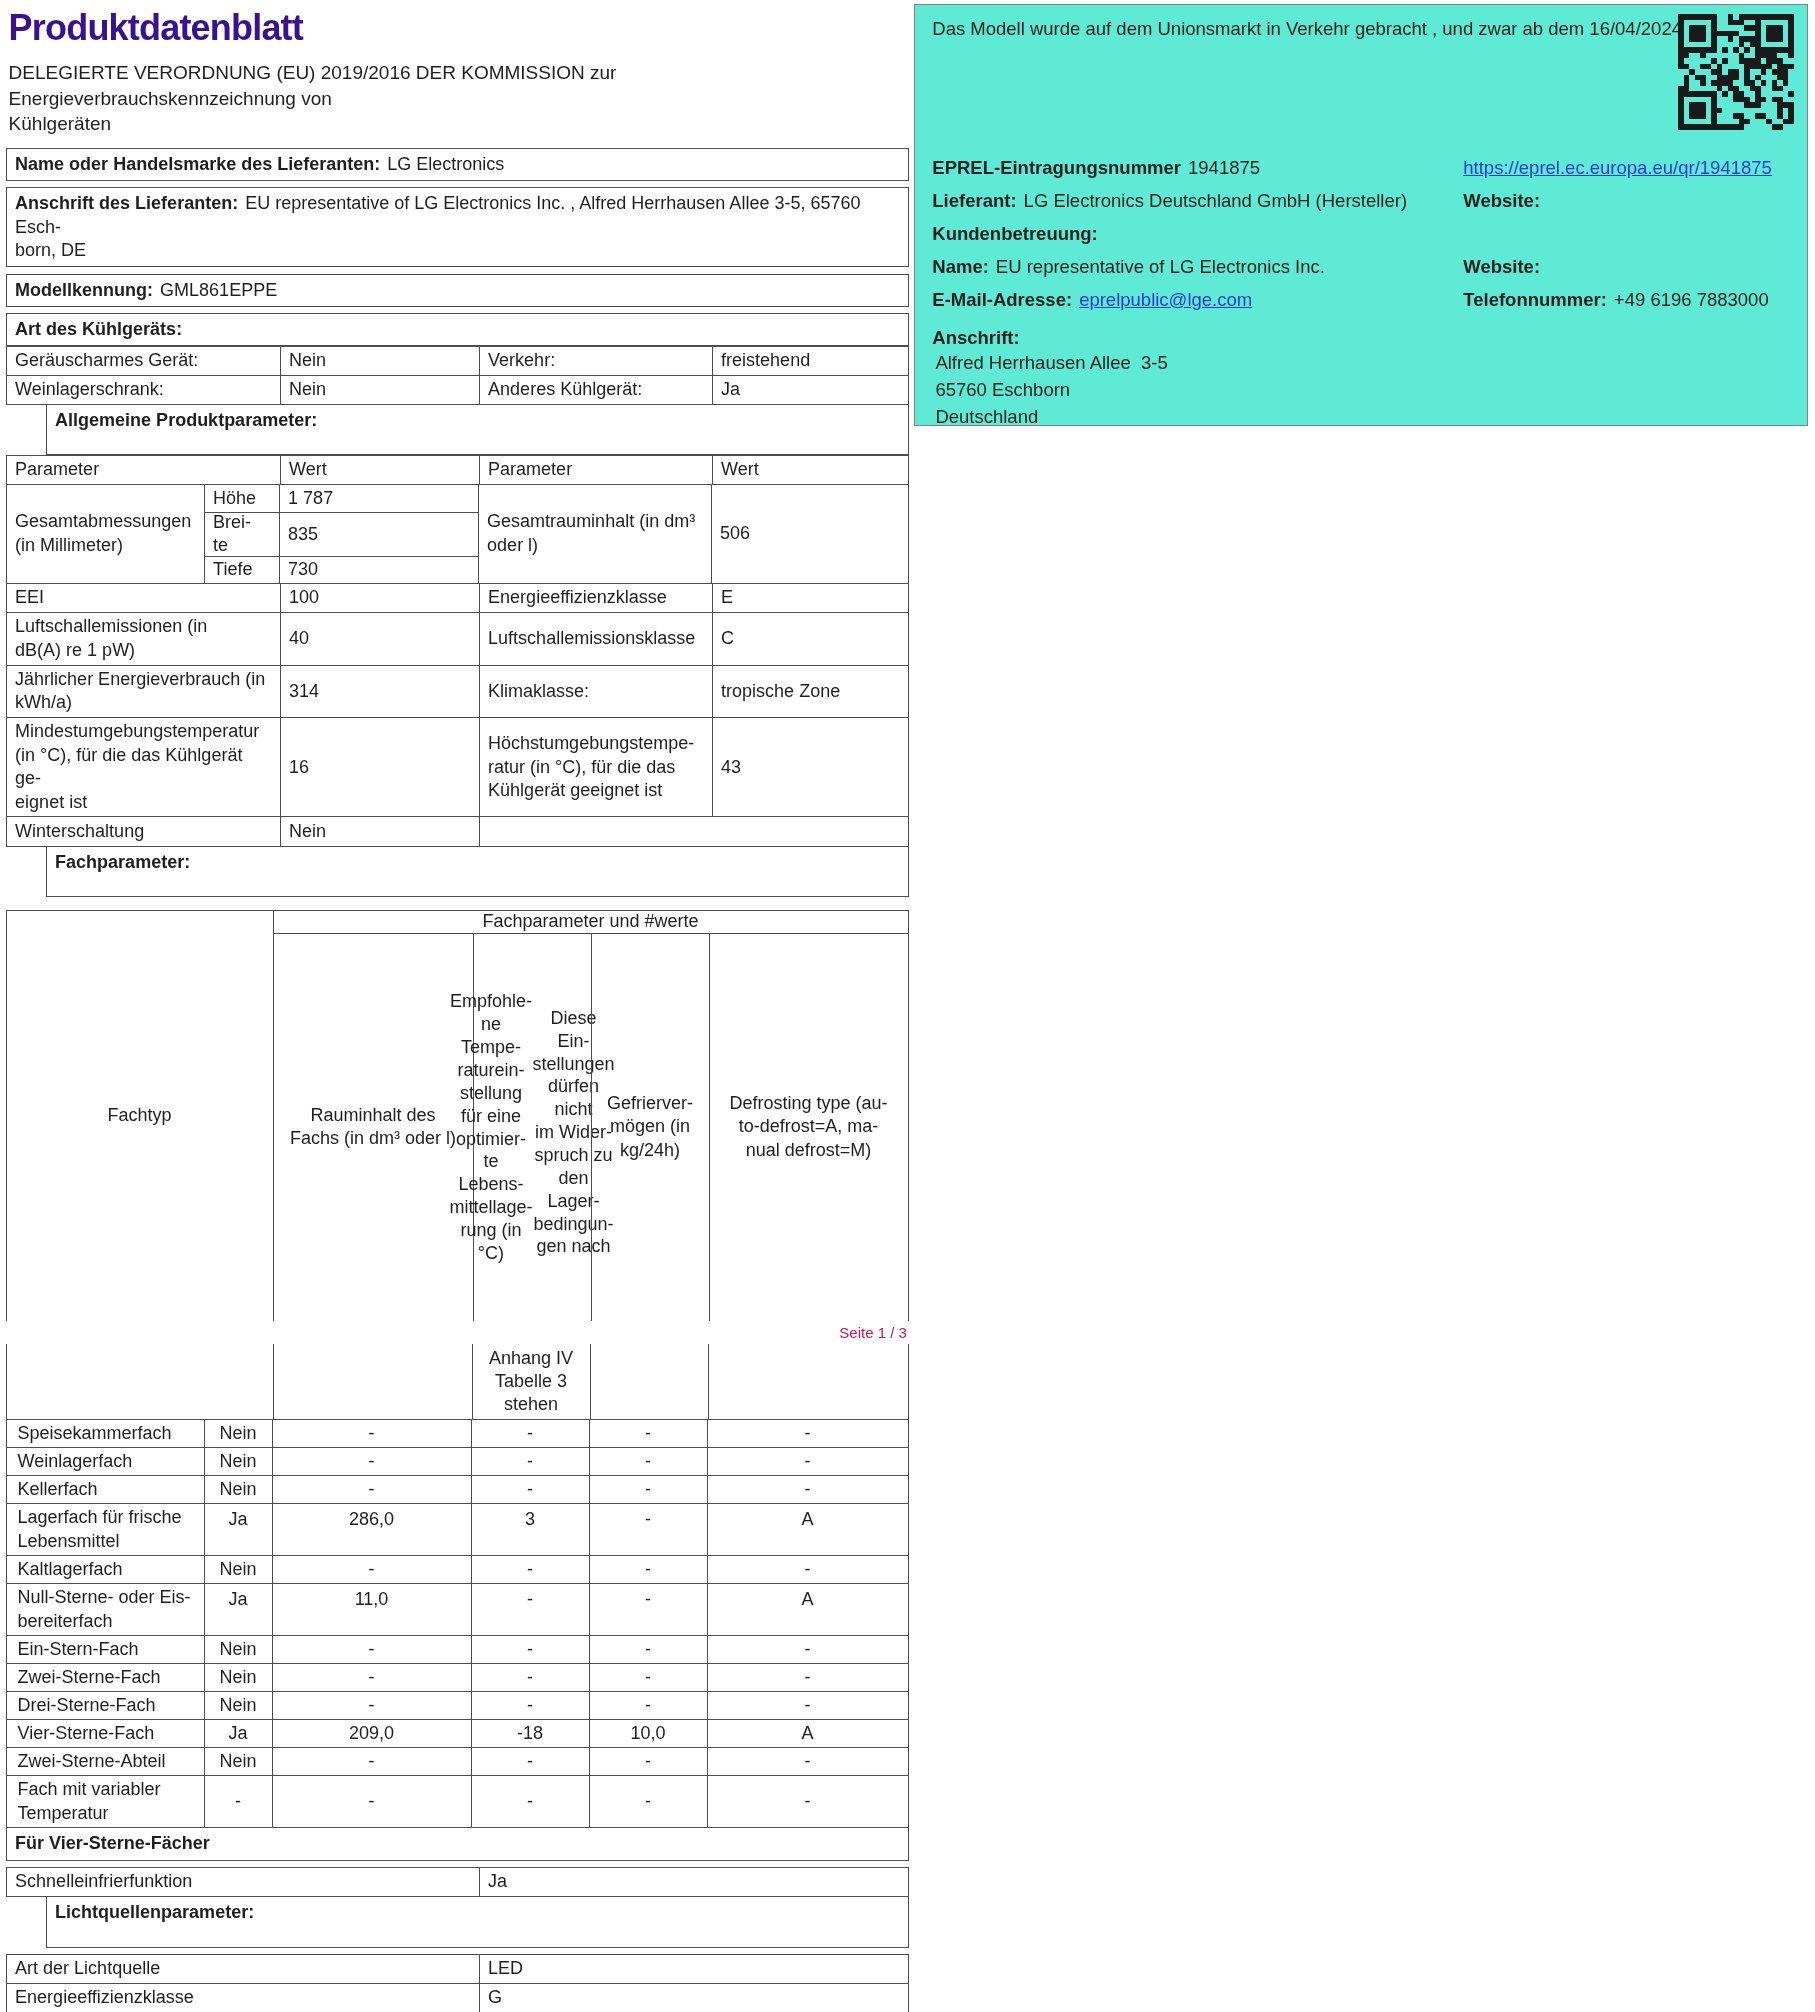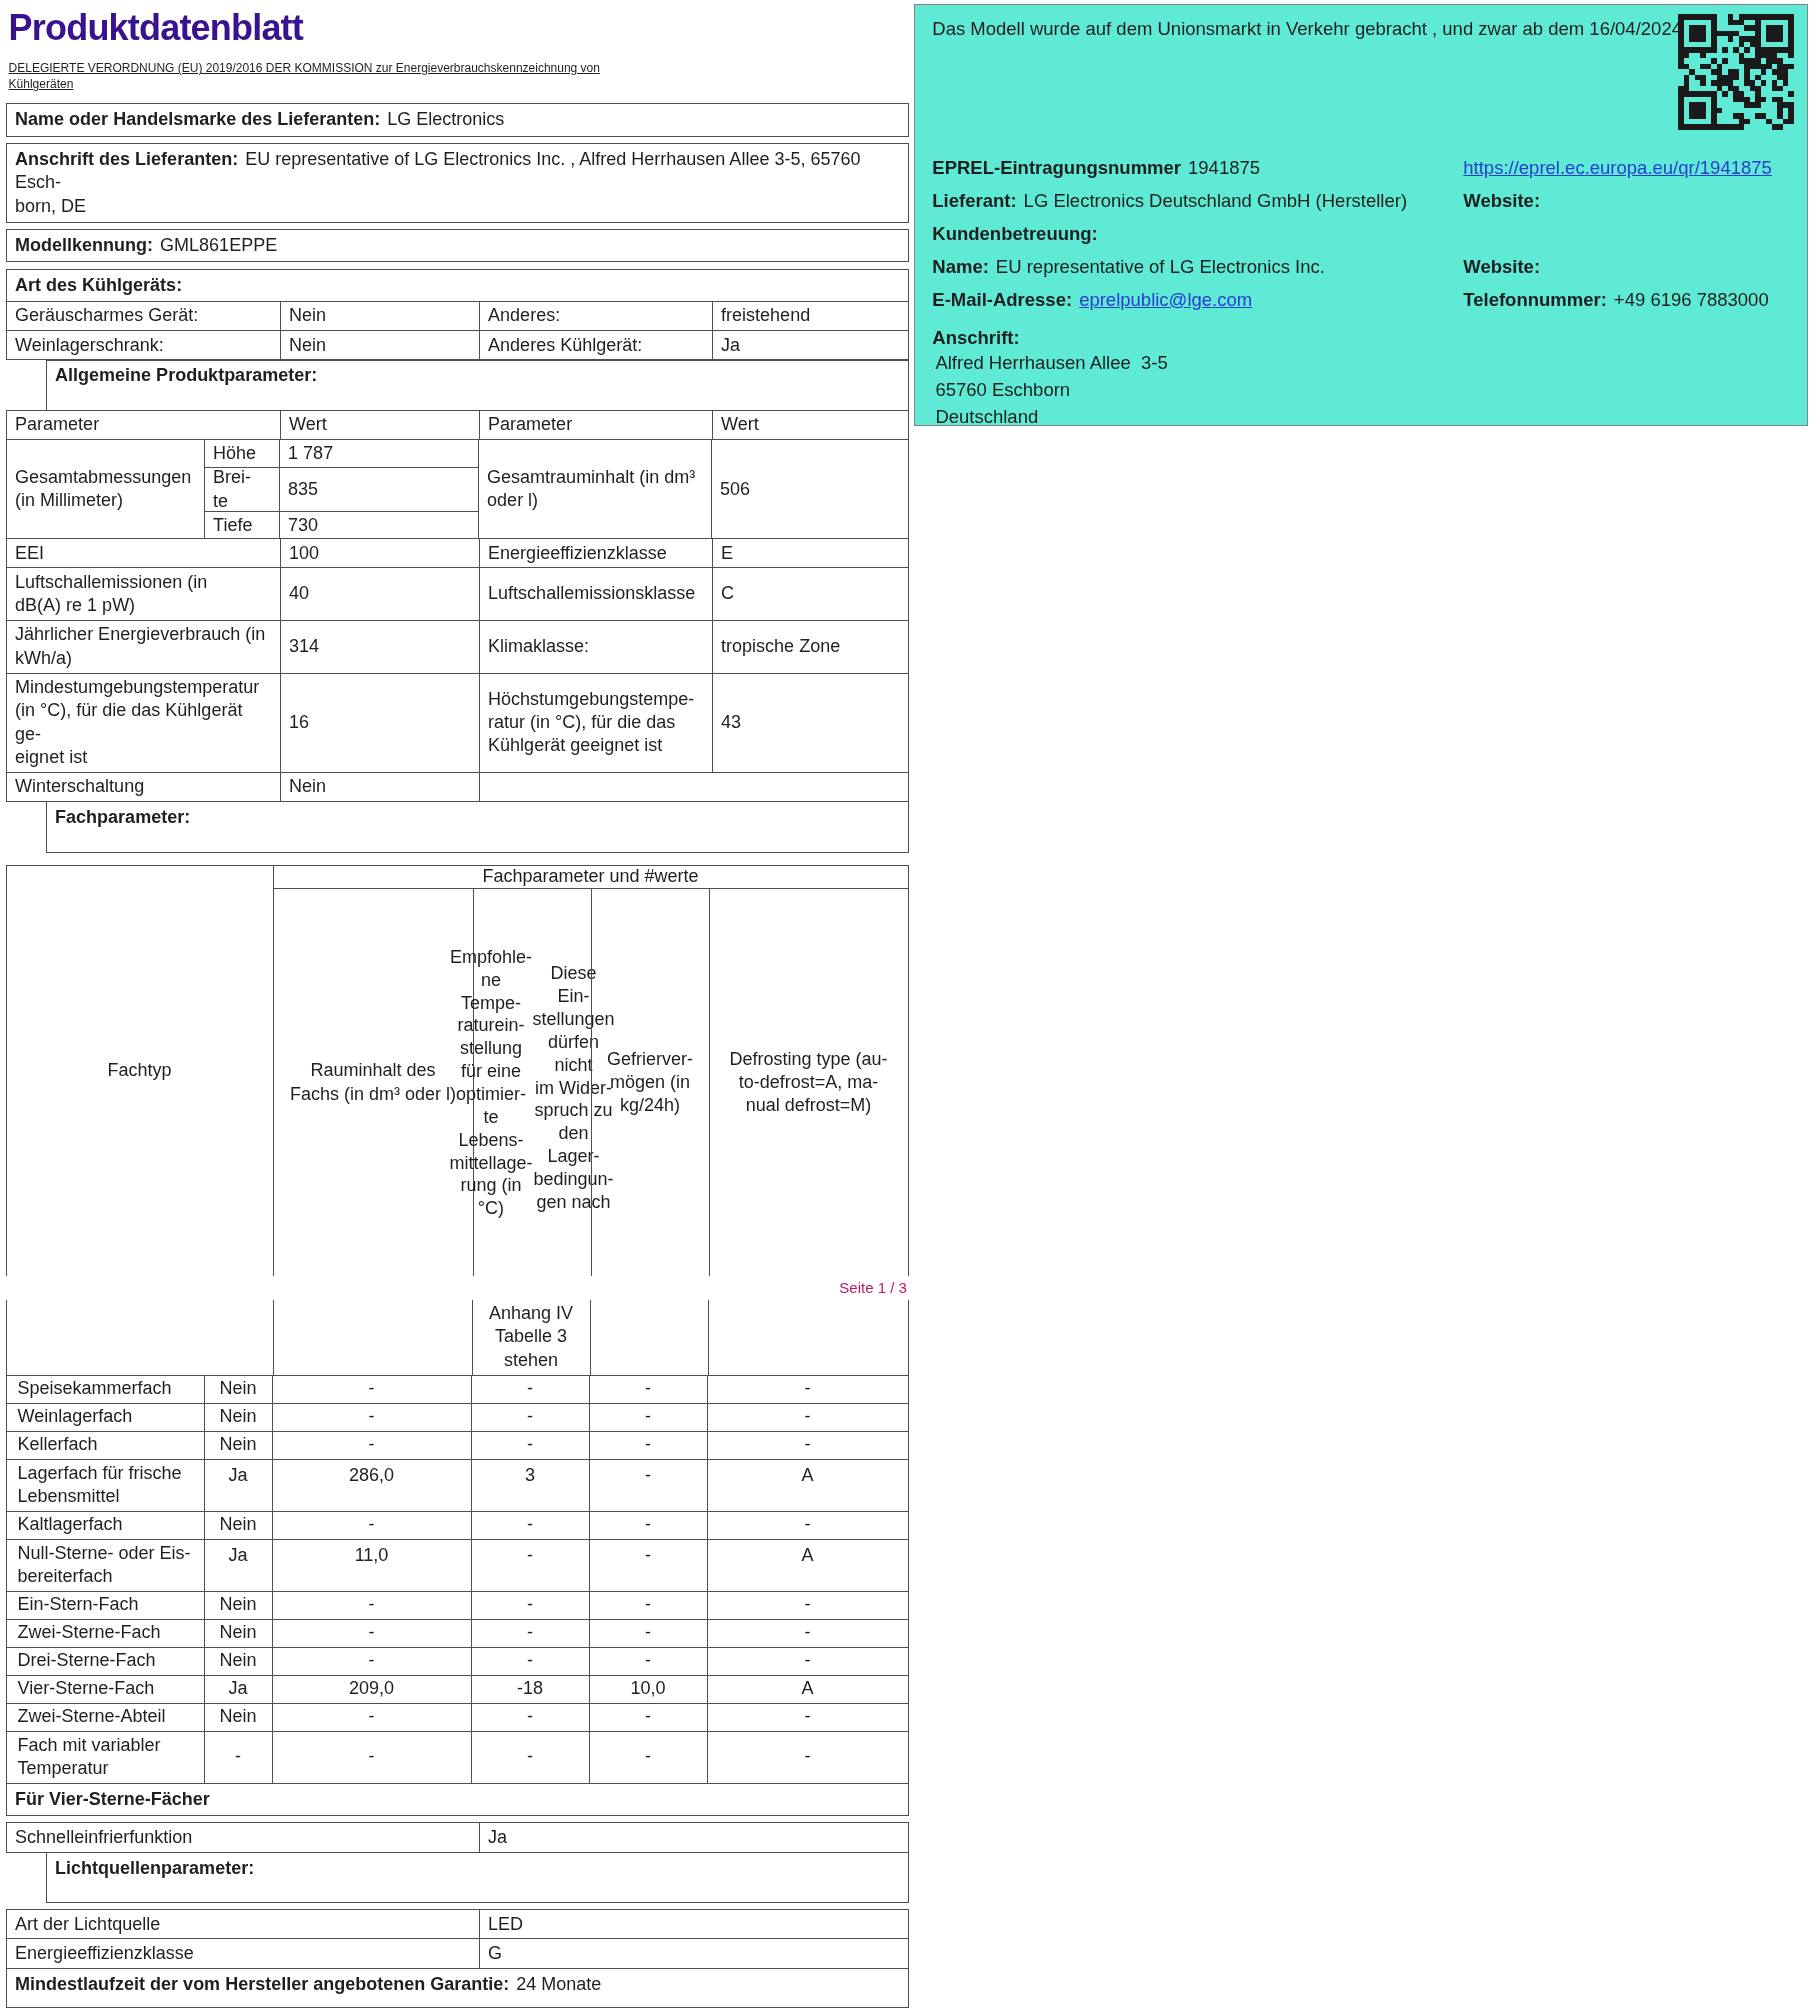--- a/index.html
+++ b/index.html
@@ -8,21 +8,21 @@
     font-family:"Liberation Sans","DejaVu Sans",sans-serif;
     color:#1f1f1f;font-size:18px;line-height:1.3;
     overflow:hidden;
   }
   :root{--ln:#4d4d4d;--title:#38128f;--link:#2b3cd0;}
   [data-bind]{white-space:pre-line;}
 
   
   .doc{position:absolute;left:5.5px;top:6.3px;width:903px;}
   .title{font-size:36px;font-weight:bold;color:var(--title);letter-spacing:-0.8px;line-height:1.1;margin:1.6px 3.1px 12.6px 3.1px;}
-  .subtitle{font-size:12px;margin:0 3.1px 11px 3.1px;line-height:1.35;text-decoration:underline;}
+  .subtitle{font-size:19px;margin:0 3.1px 11px 3.1px;line-height:1.35;}
 
   .tbl{border:0.8px solid var(--ln);box-sizing:border-box;background:#fff;}
   .gap8{margin-top:6.3px;} .gap16{margin-top:12.6px;}
   .joint{margin-top:-0.8px;}
   .nobot{border-bottom:none;}
   .notop{border-top:none;}
 
   .row{display:grid;box-sizing:border-box;}
   .row + .row{border-top:0.8px solid var(--ln);}
   .c{padding:2.4px 8.6px;border-left:0.8px solid var(--ln);display:flex;align-items:center;box-sizing:border-box;min-height:27px;}
@@ -91,21 +91,21 @@
 born, DE</span></div>
 
   <div class="simplerow gap8"><span class="b" data-bind="supplier.model_label">Modellkennung:</span><span class="v" data-bind="supplier.model_value">GML861EPPE</span></div>
 
   <div class="hd gap8" data-bind="type_section.heading">Art des Kühlgeräts:</div>
 
   <div class="tbl joint">
     <div class="row g4">
       <div class="c first" data-bind="type_section.rows.0.c1">Geräuscharmes Gerät:</div>
       <div class="c" data-bind="type_section.rows.0.c2">Nein</div>
-      <div class="c" data-bind="type_section.rows.0.c3">Anderes:</div>
+      <div class="c" data-bind="type_section.rows.0.c3">Verkehr:</div>
       <div class="c" data-bind="type_section.rows.0.c4">freistehend</div>
     </div>
     <div class="row g4">
       <div class="c first" data-bind="type_section.rows.1.c1">Weinlagerschrank:</div>
       <div class="c" data-bind="type_section.rows.1.c2">Nein</div>
       <div class="c" data-bind="type_section.rows.1.c3">Anderes Kühlgerät:</div>
       <div class="c" data-bind="type_section.rows.1.c4">Ja</div>
     </div>
   </div>
 

